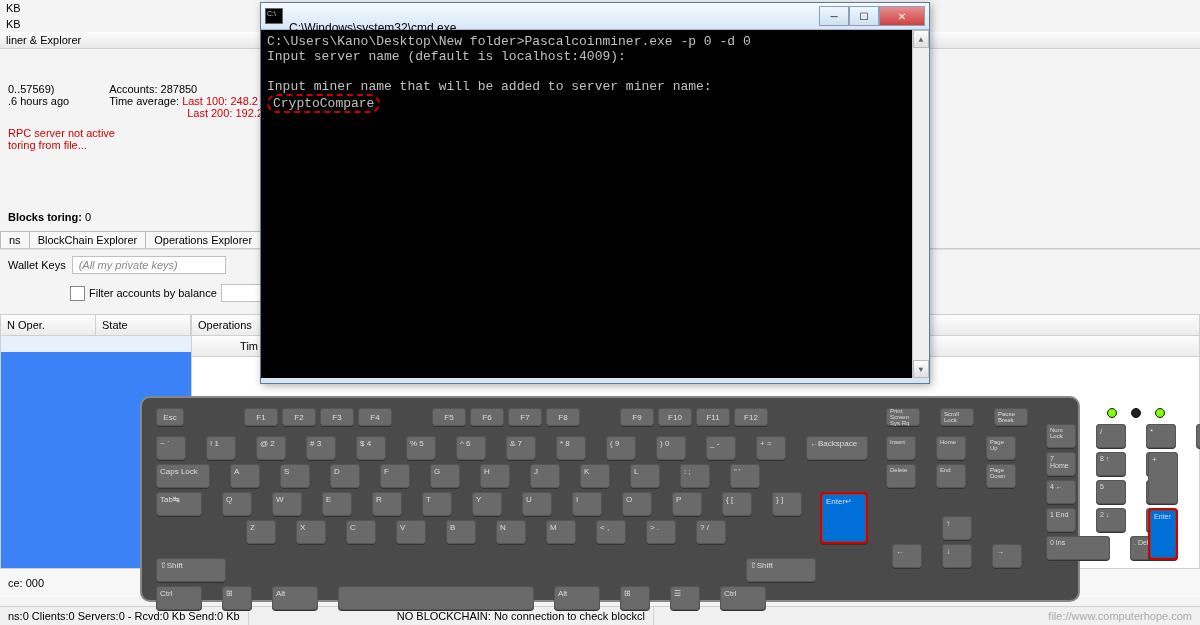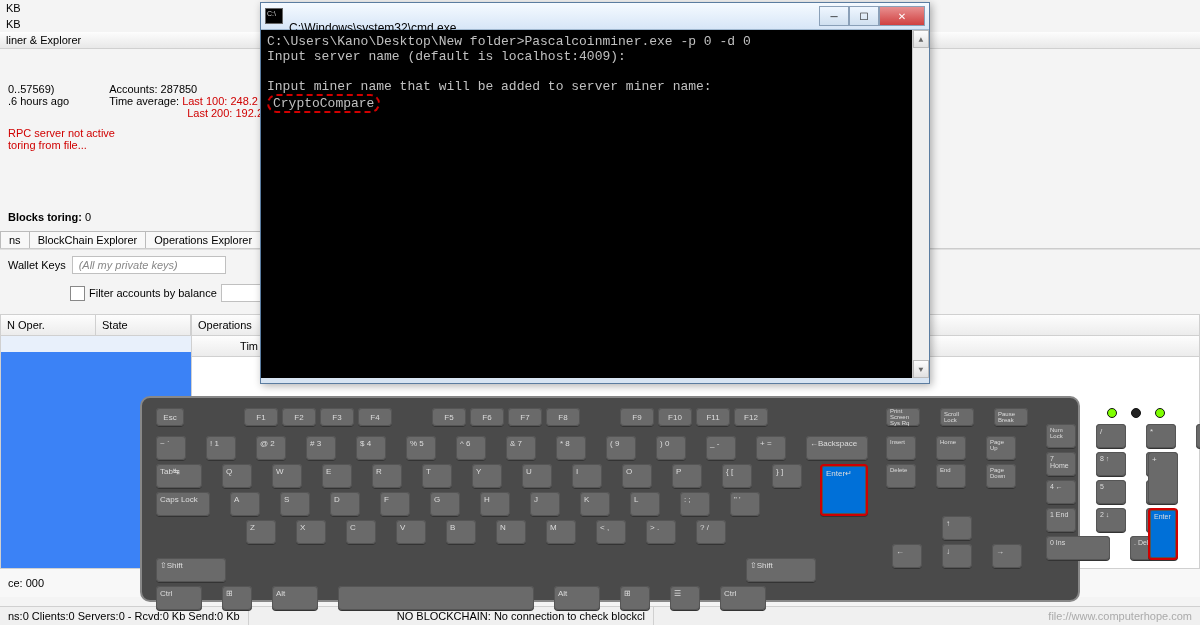--- a/index.html
+++ b/index.html
@@ -215,55 +215,55 @@
         <div class="key std">(
 9</div>
         <div class="key std">)
 0</div>
         <div class="key std">_
 -</div>
         <div class="key std">+
 =</div>
         <div class="key w20">←Backspace</div>
       </div>
+      <div class="kb-row">
+        <div class="key w175">Caps Lock</div>
+        <div class="key std">A</div>
+        <div class="key std">S</div>
+        <div class="key std">D</div>
+        <div class="key std">F</div>
+        <div class="key std">G</div>
+        <div class="key std">H</div>
+        <div class="key std">J</div>
+        <div class="key std">K</div>
+        <div class="key std">L</div>
+        <div class="key std">:
+;</div>
+        <div class="key std">"
+'</div>
+      </div>
       <div class="kb-row" style="position:relative;">
         <div class="key w15">Tab↹</div>
         <div class="key std">Q</div>
         <div class="key std">W</div>
         <div class="key std">E</div>
         <div class="key std">R</div>
         <div class="key std">T</div>
         <div class="key std">Y</div>
         <div class="key std">U</div>
         <div class="key std">I</div>
         <div class="key std">O</div>
         <div class="key std">P</div>
         <div class="key std">{
 [</div>
         <div class="key std">}
 ]</div>
         <div class="key enter-main" style="position:absolute;right:0;top:0;">Enter↵</div>
       </div>
       <div class="kb-row">
-        <div class="key w175">Caps Lock</div>
-        <div class="key std">A</div>
-        <div class="key std">S</div>
-        <div class="key std">D</div>
-        <div class="key std">F</div>
-        <div class="key std">G</div>
-        <div class="key std">H</div>
-        <div class="key std">J</div>
-        <div class="key std">K</div>
-        <div class="key std">L</div>
-        <div class="key std">:
-;</div>
-        <div class="key std">"
-'</div>
-      </div>
-      <div class="kb-row">
         <div class="key w225">⇧Shift</div>
         <div class="key std">Z</div>
         <div class="key std">X</div>
         <div class="key std">C</div>
         <div class="key std">V</div>
         <div class="key std">B</div>
         <div class="key std">N</div>
         <div class="key std">M</div>
         <div class="key std">&lt;
 ,</div>

